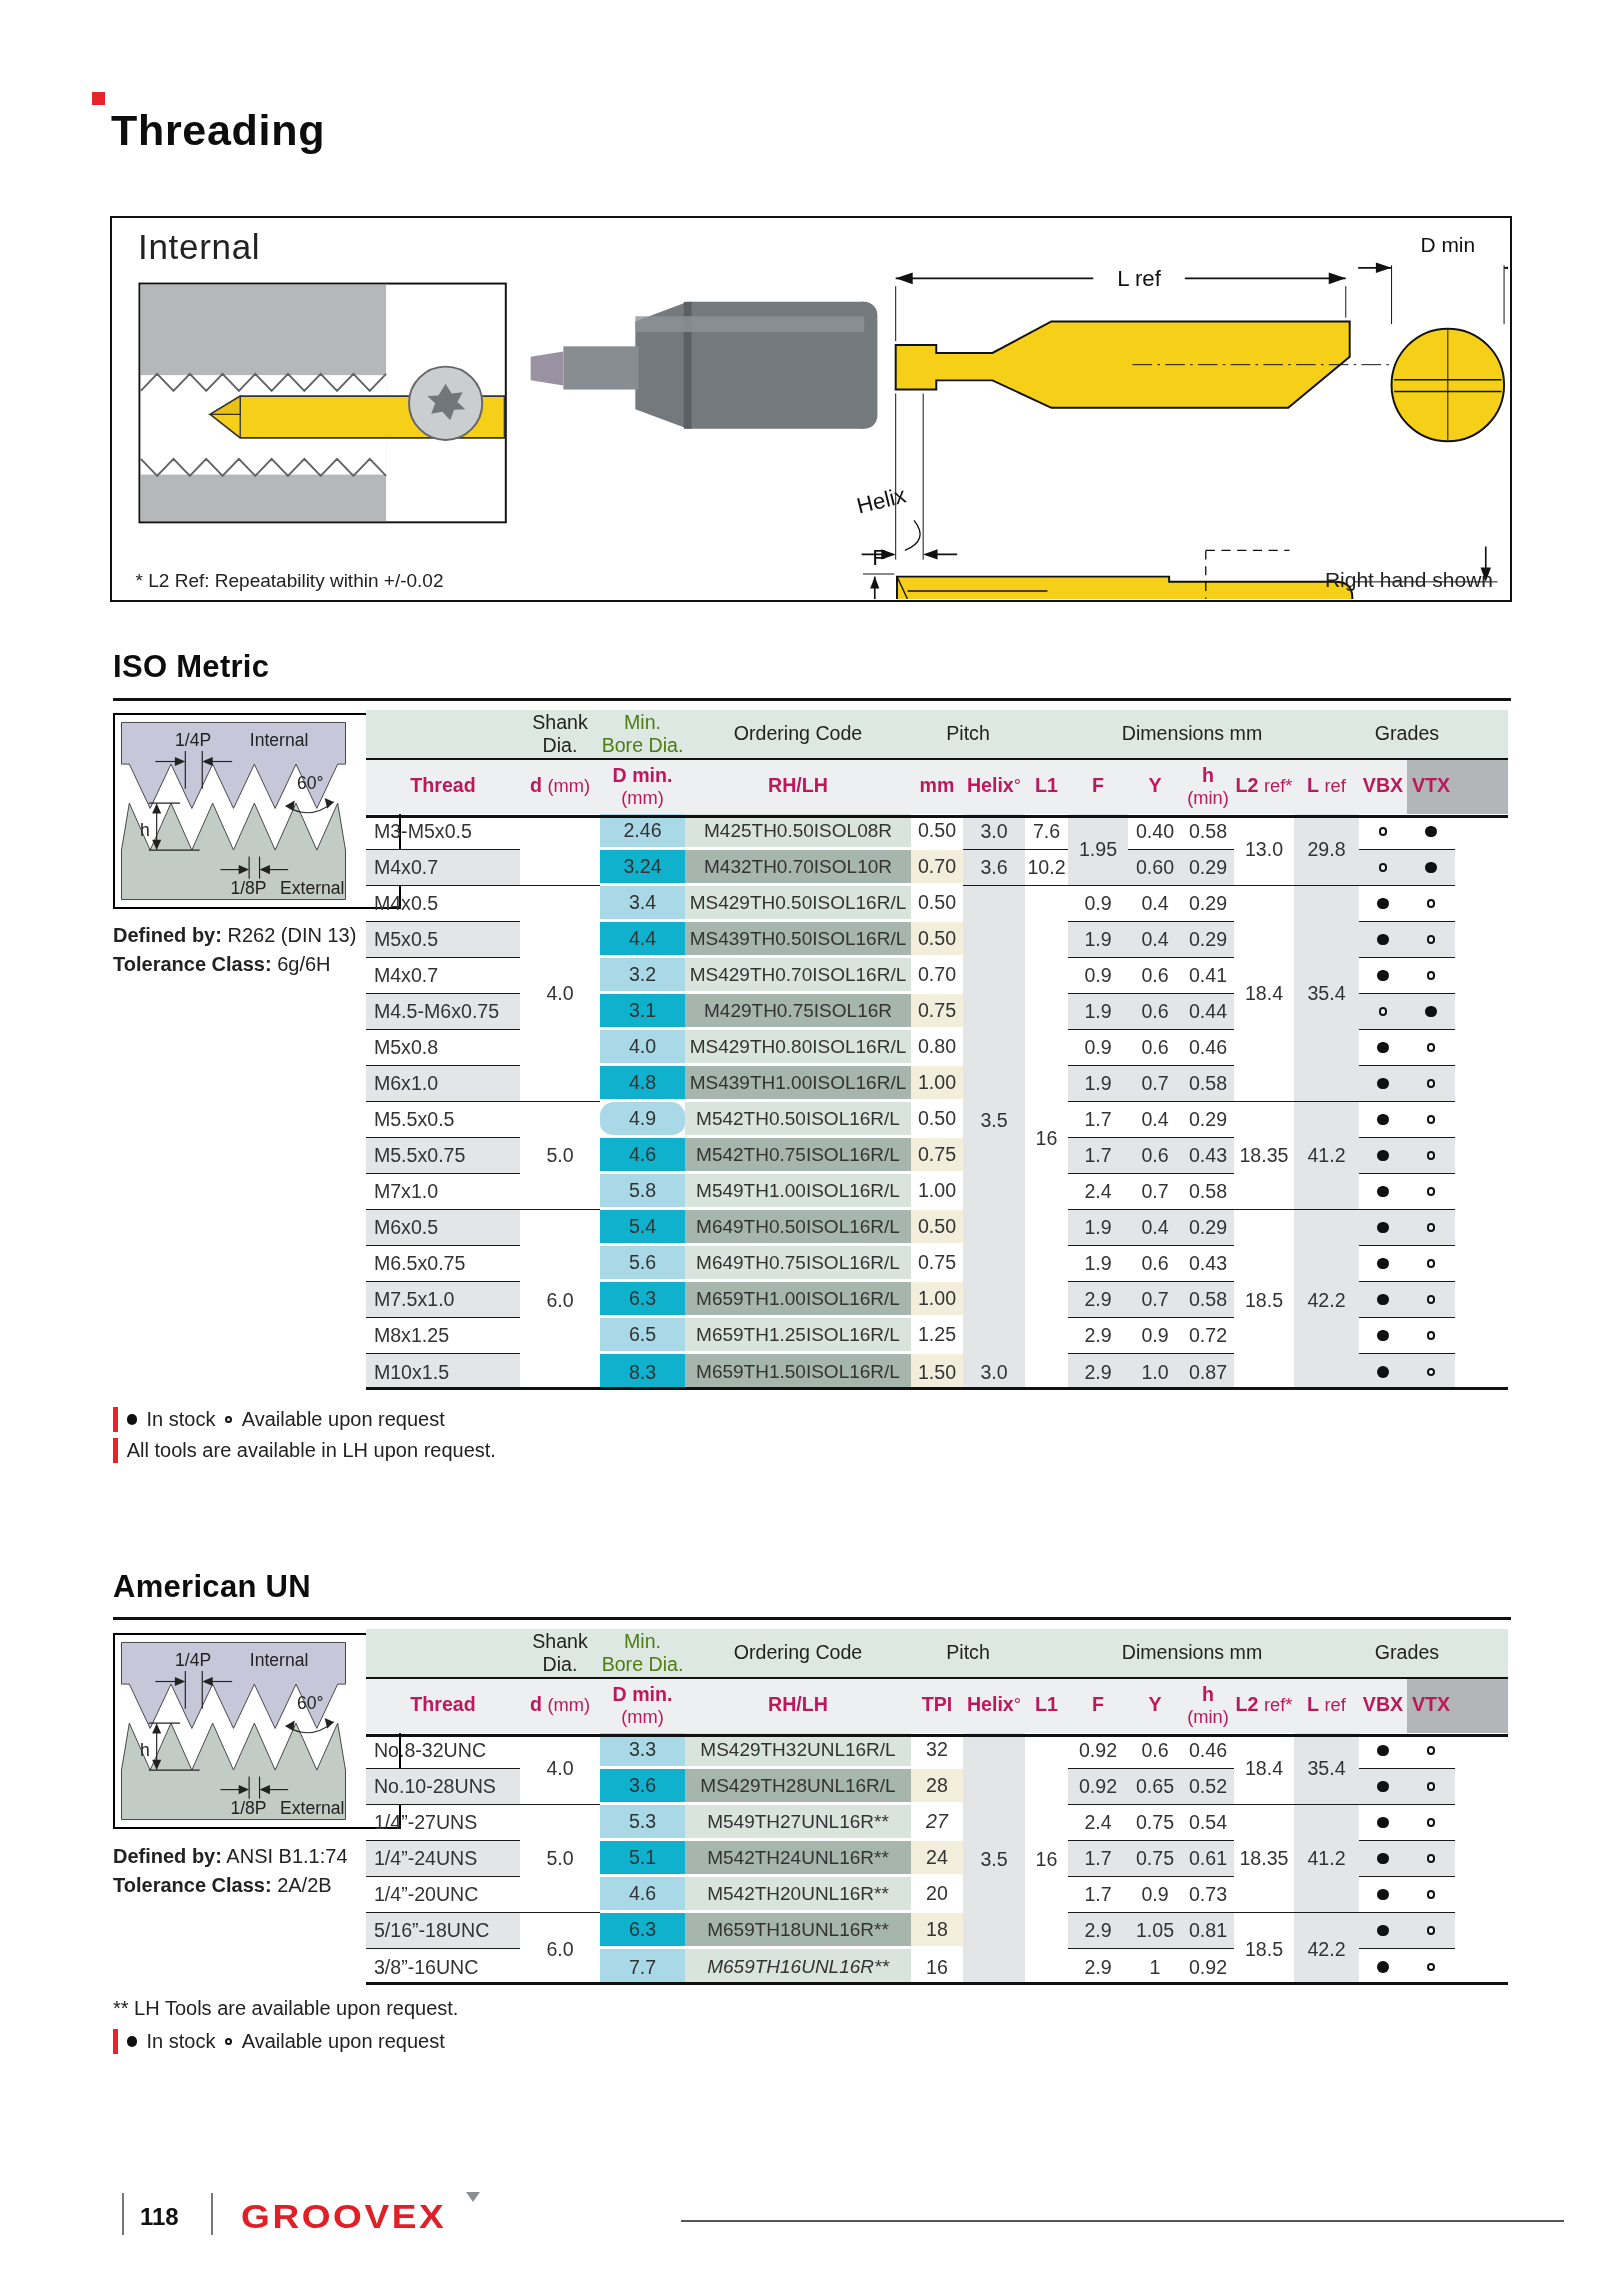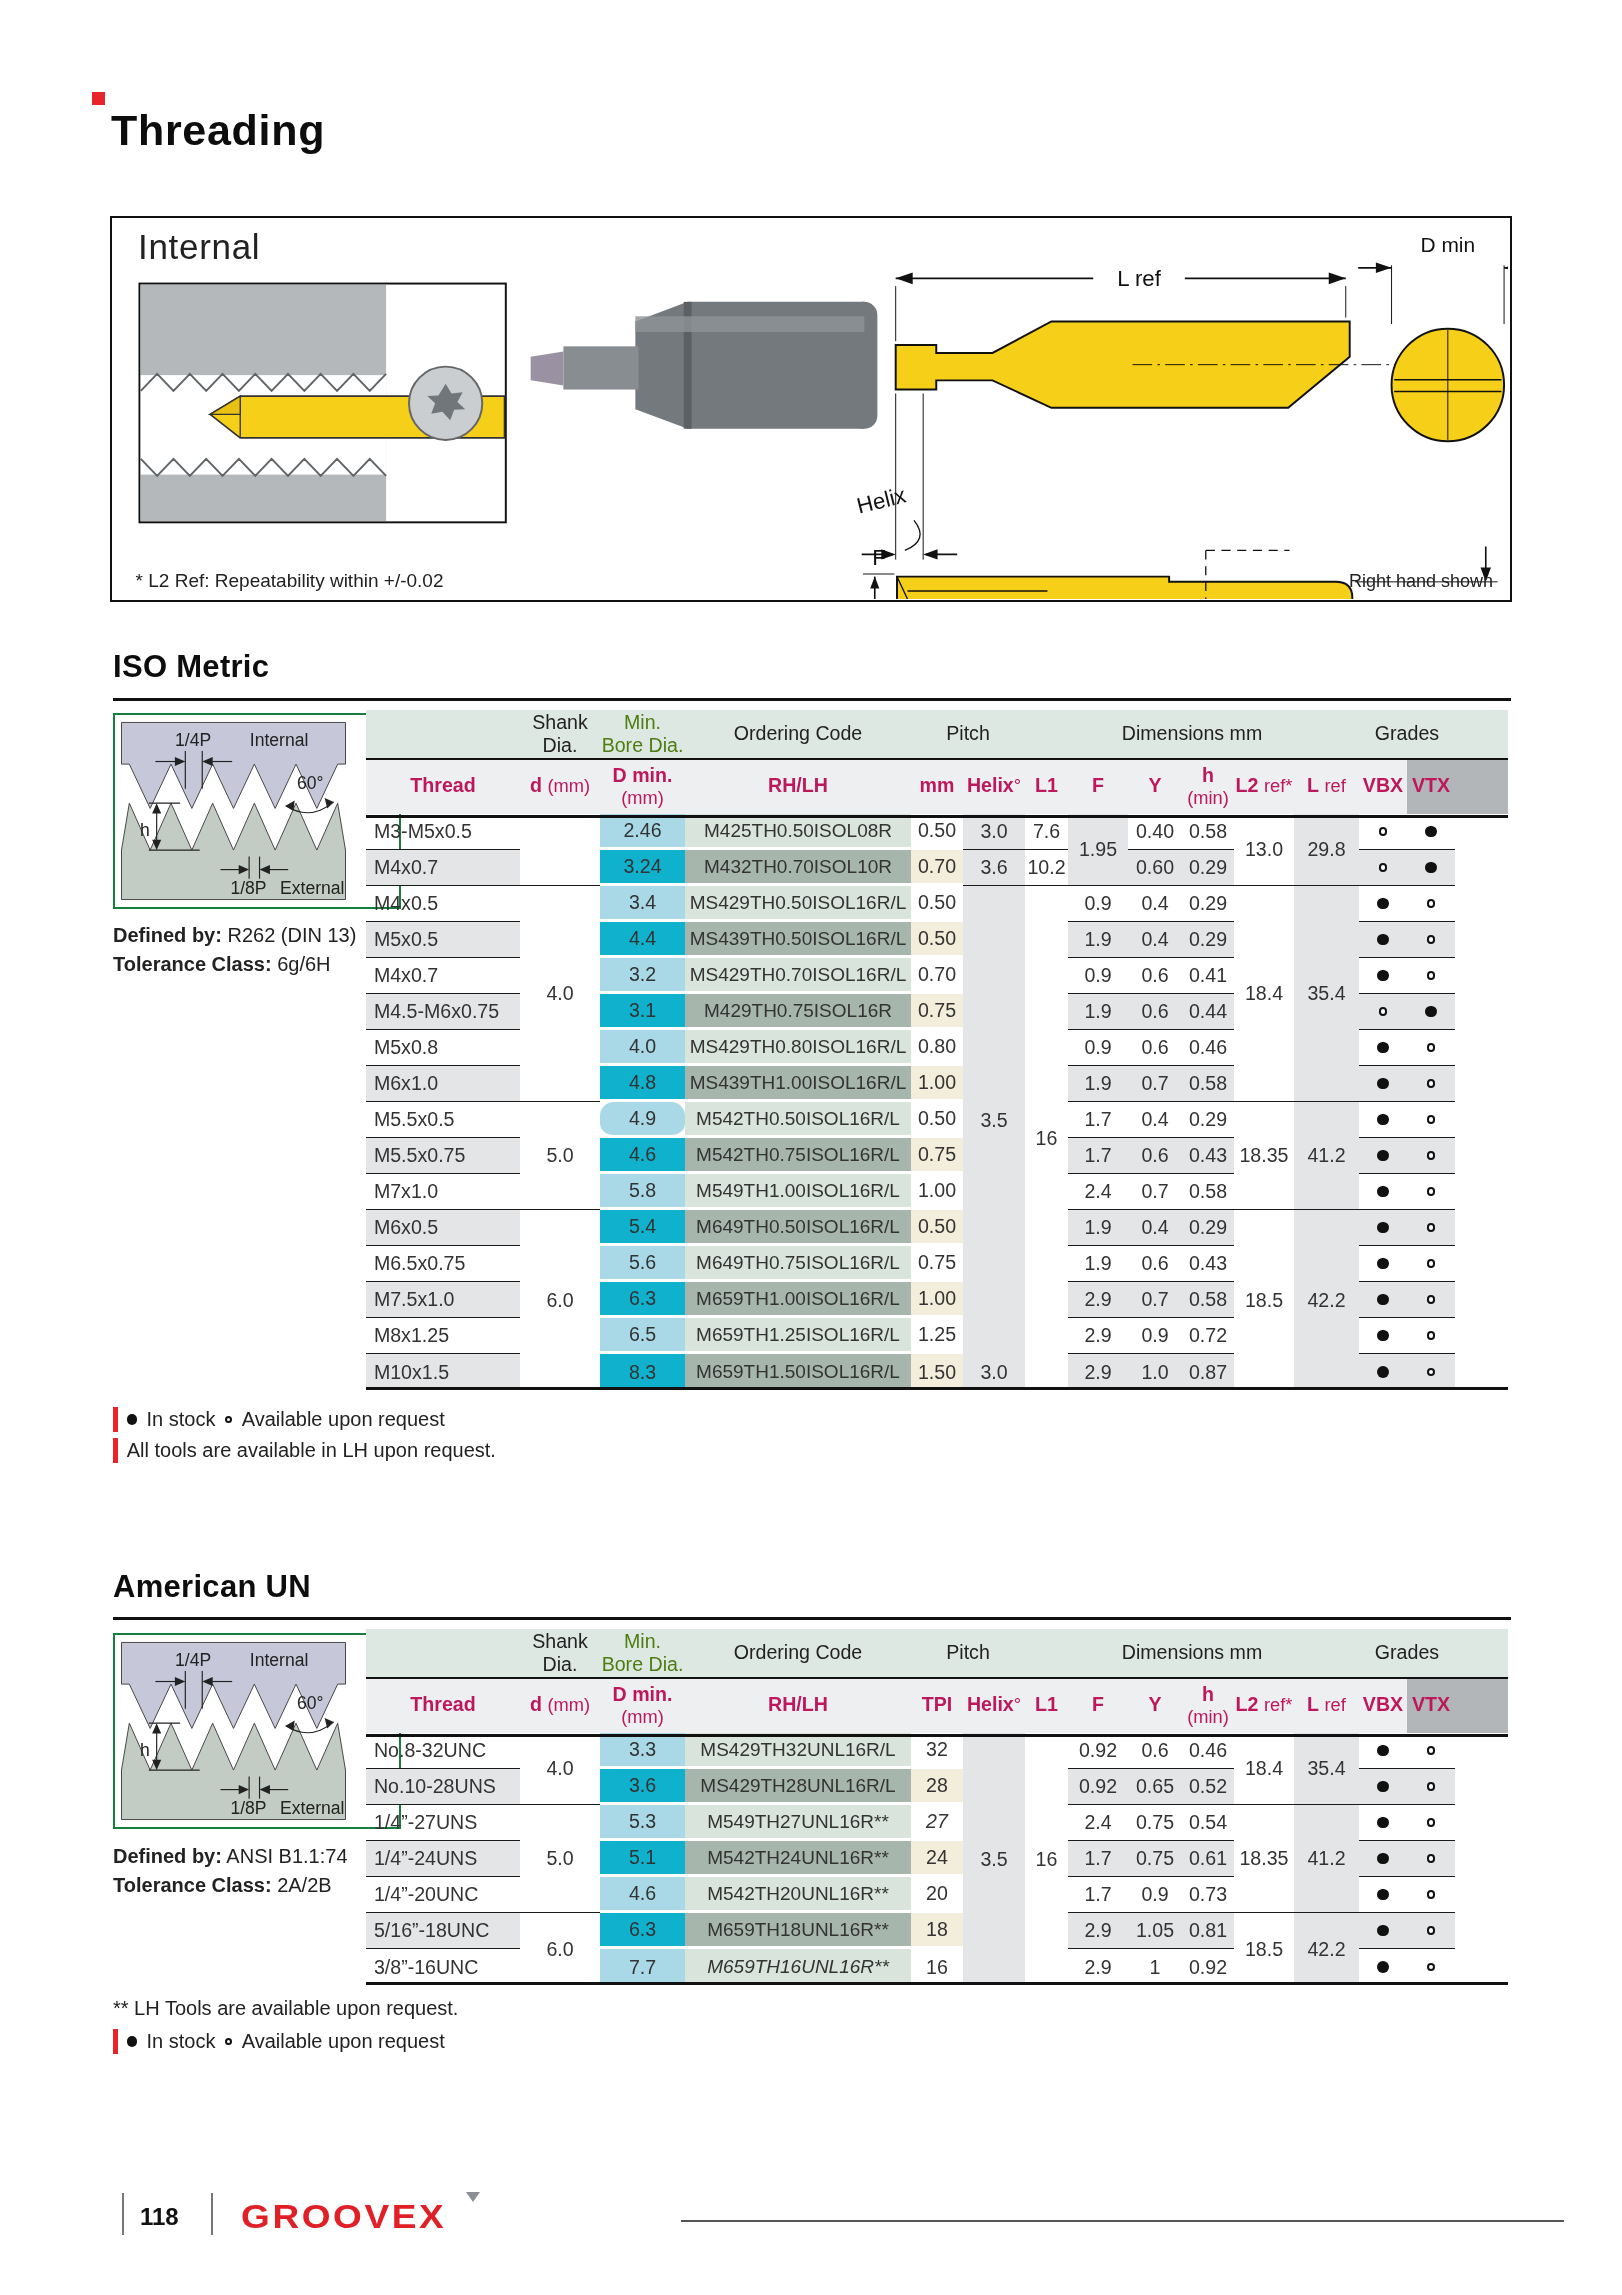--- a/index.html
+++ b/index.html
@@ -7,29 +7,29 @@
   .abs{position:absolute;}
 
   
   .red-square{left:92px;top:92px;width:13px;height:13px;background:#e8232a;}
   .page-title{left:111px;top:106px;font-size:43px;font-weight:800;letter-spacing:0.7px;color:#0d0d0d;}
 
   
   .illus{left:110px;top:216px;width:1402px;height:386px;border:2.6px solid #111;box-sizing:border-box;background:#fff;}
   .illus-title{left:26px;top:9.2px;font-size:35px;font-weight:300;color:#222;letter-spacing:0.7px;}
   .illus-note-l{left:23.6px;bottom:7.9px;font-size:19px;color:#222;}
-  .illus-note-r{right:17px;bottom:7.9px;font-size:18px;color:#222;margin-top:42px;}
+  .illus-note-r{right:17px;bottom:7.9px;font-size:21px;color:#222;margin-top:42px;}
   .illus svg{position:absolute;left:0;top:0;}
 
   
   .sec-title{font-size:31px;font-weight:800;color:#0d0d0d;letter-spacing:0.3px;}
   .sec-rule{height:2.6px;background:#111;}
 
   
-  .profile-box{width:288px;height:196px;border:2px solid #15803d;box-sizing:border-box;background:#fff;}
+  .profile-box{width:288px;height:196px;border:2px solid #000000;box-sizing:border-box;background:#fff;}
   .def-line{font-size:20px;color:#222;}
   .def-line b{font-weight:800;}
 
   
   .ptable-wrap{position:absolute;width:1142px;}
   .ptable{display:grid;grid-template-columns:154px 80px 85px 226px 52px 62px 43px 60px 54px 52px 60px 65px 48px 48px;column-gap:0;position:relative;z-index:1;}
   .hdr-bg{position:absolute;left:0;right:0;top:0;height:48px;background:#dee8e3;z-index:0;}
   .hdr-bg2{position:absolute;left:0;right:0;top:48px;height:56px;background:#edeff0;z-index:0;}
   .hdr-bg3{position:absolute;right:0;width:101px;top:48px;height:56px;background:#b2b6b8;z-index:0;}
   .tblrule{position:absolute;left:0;right:0;background:#111;z-index:3;}

